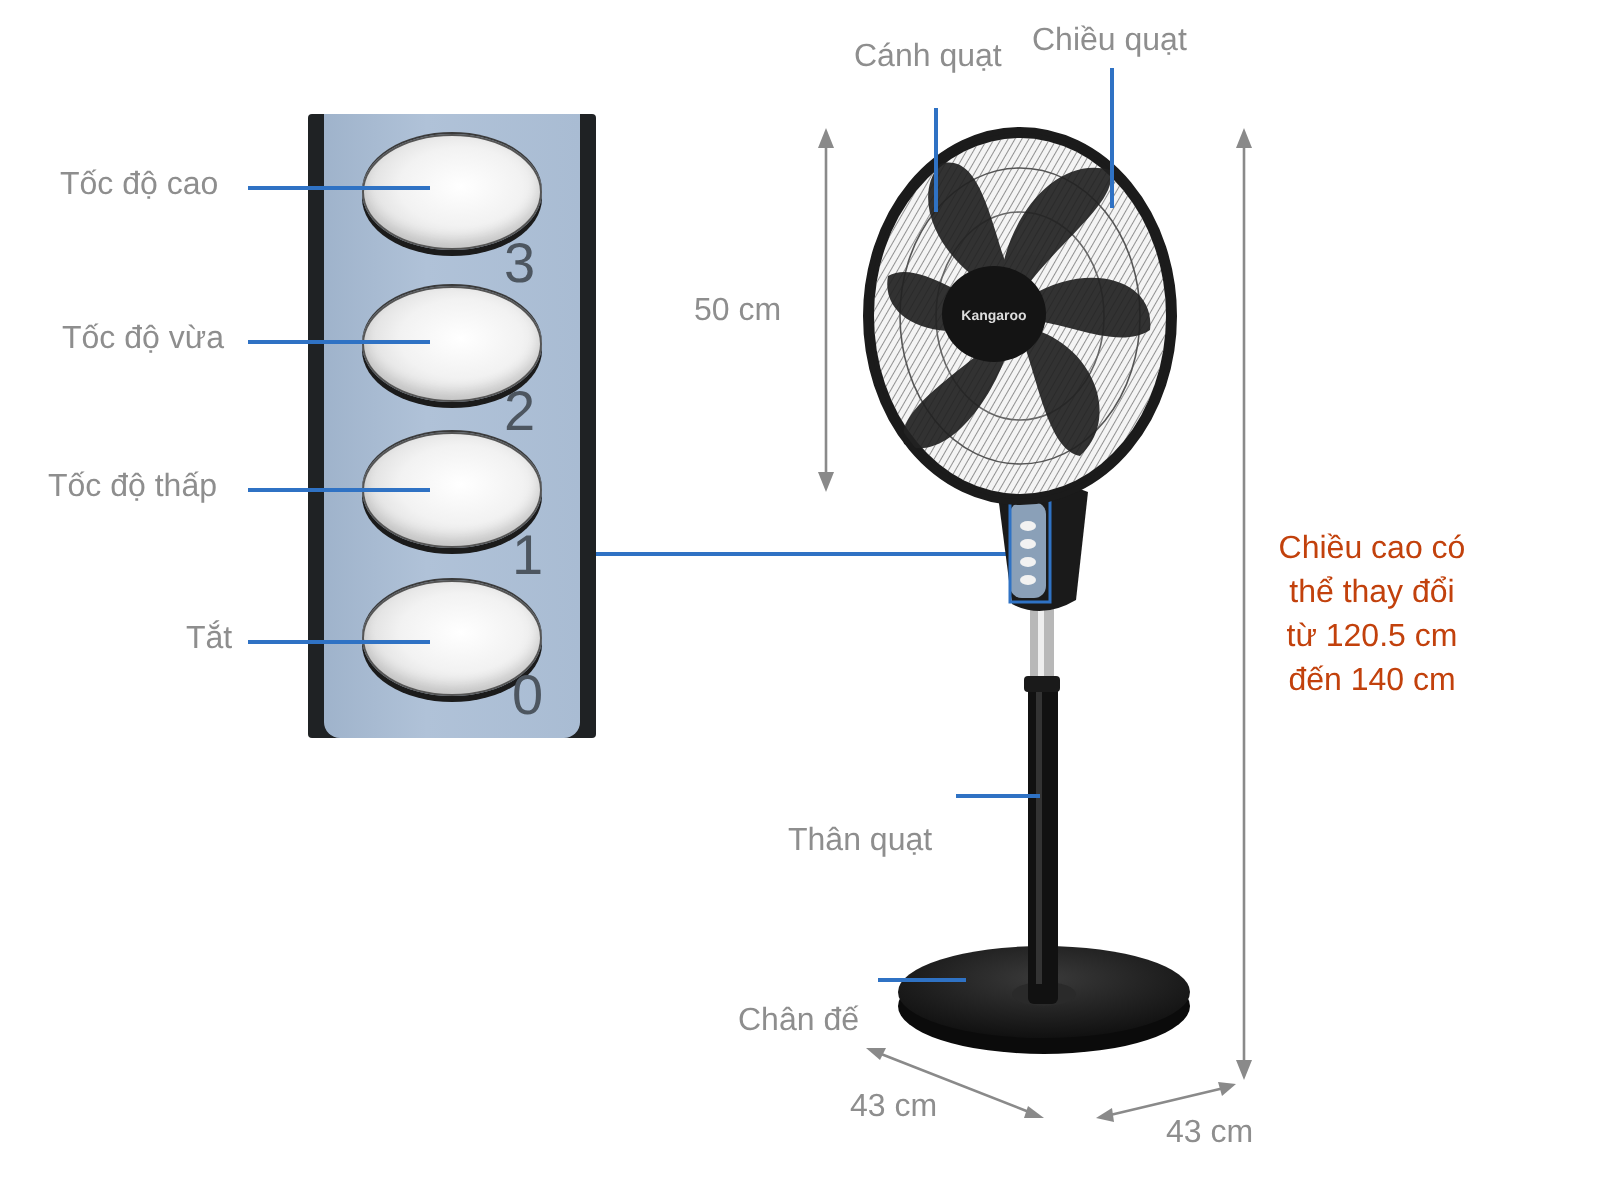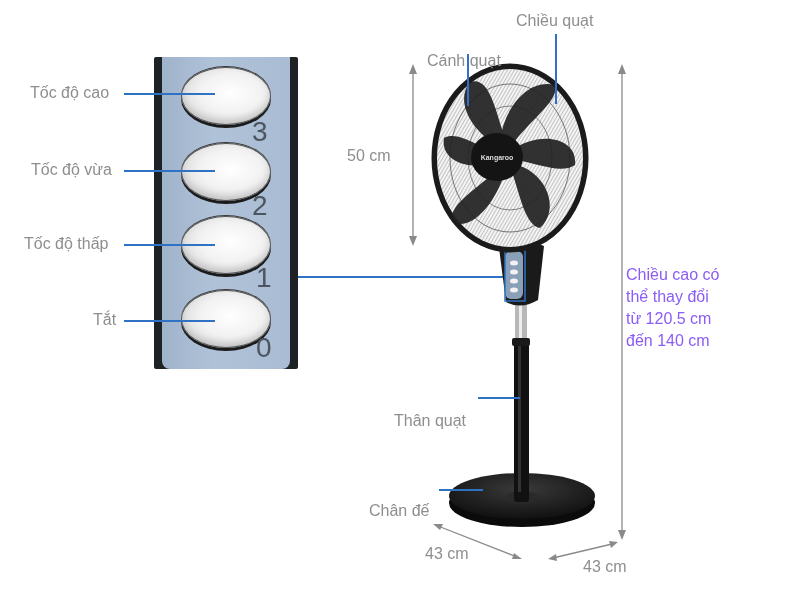--- a/index.html
+++ b/index.html
@@ -14,21 +14,21 @@
   .panel { position: absolute; left: 154px; top: 57px; width: 144px; height: 312px;
            background: #1f2224; border-radius: 2px; }
   .panel-inner { position: absolute; left: 8px; top: 0; width: 128px; height: 312px;
                  background: linear-gradient(90deg, #9fb3cb 0%, #b0c2d8 40%, #a9bcd3 100%);
                  border-radius: 0 0 8px 8px; }
   .btn { position: absolute; width: 88px; height: 56px; border-radius: 50%;
          background: radial-gradient(ellipse at 55% 45%, #ffffff 0%, #f2f2f2 45%, #d8d8d8 80%, #b5b5b5 100%);
          box-shadow: 0 3px 0 #1b1b1b, 0 -1px 0 #3a3a3a, inset 0 -4px 6px rgba(0,0,0,0.12);
          border: 1px solid #555; cursor: pointer; }
   .num { position: absolute; font-size: 28px; color: #4d5660; font-weight: normal; }
-  .centered-text { position: absolute; font-size: 16px; color: #8b5cf6; line-height: 22px; }
+  .centered-text { position: absolute; text-align: center; font-size: 16px; color: #c2410c; line-height: 22px; }
 </style>
 </head>
 <body>
 
 <div class="panel">
   <div class="panel-inner"></div>
 </div>
 
 <div class="btn" style="left:181px; top:67px;"></div>
 <div class="num" style="left:252px; top:116px;">3</div>
@@ -132,21 +132,21 @@
     <polygon points="522,559 512,559 514,553" fill="#8a8a8a"></polygon>
   </g>
 
   <g>
     <line x1="553" y1="558" x2="612" y2="544" stroke="#8a8a8a" stroke-width="1.3"></line>
     <polygon points="548,559 556,554 557,561" fill="#8a8a8a"></polygon>
     <polygon points="618,542 609,541 611,548" fill="#8a8a8a"></polygon>
   </g>
 </svg>
 
-<div class="lbl" style="left:427px; top:52px;text-align:right;">Cánh quạt</div>
+<div class="lbl" style="left:427px; top:20px;text-align:right;">Cánh quạt</div>
 <div class="blue-v" style="left:467px; top:54px; height:52px;"></div>
 
 <div class="lbl" style="left:516px; top:12px;">Chiều quạt</div>
 <div class="blue-v" style="left:555px; top:34px; height:70px;"></div>
 
 <div class="lbl" style="left:394px; top:388px;margin-top:24px;">Thân quạt</div>
 <div class="blue-h" style="left:478px; top:397px; width:42px;"></div>
 
 <div class="lbl" style="left:369px; top:502px;">Chân đế</div>
 <div class="blue-h" style="left:439px; top:489px; width:44px;"></div>

